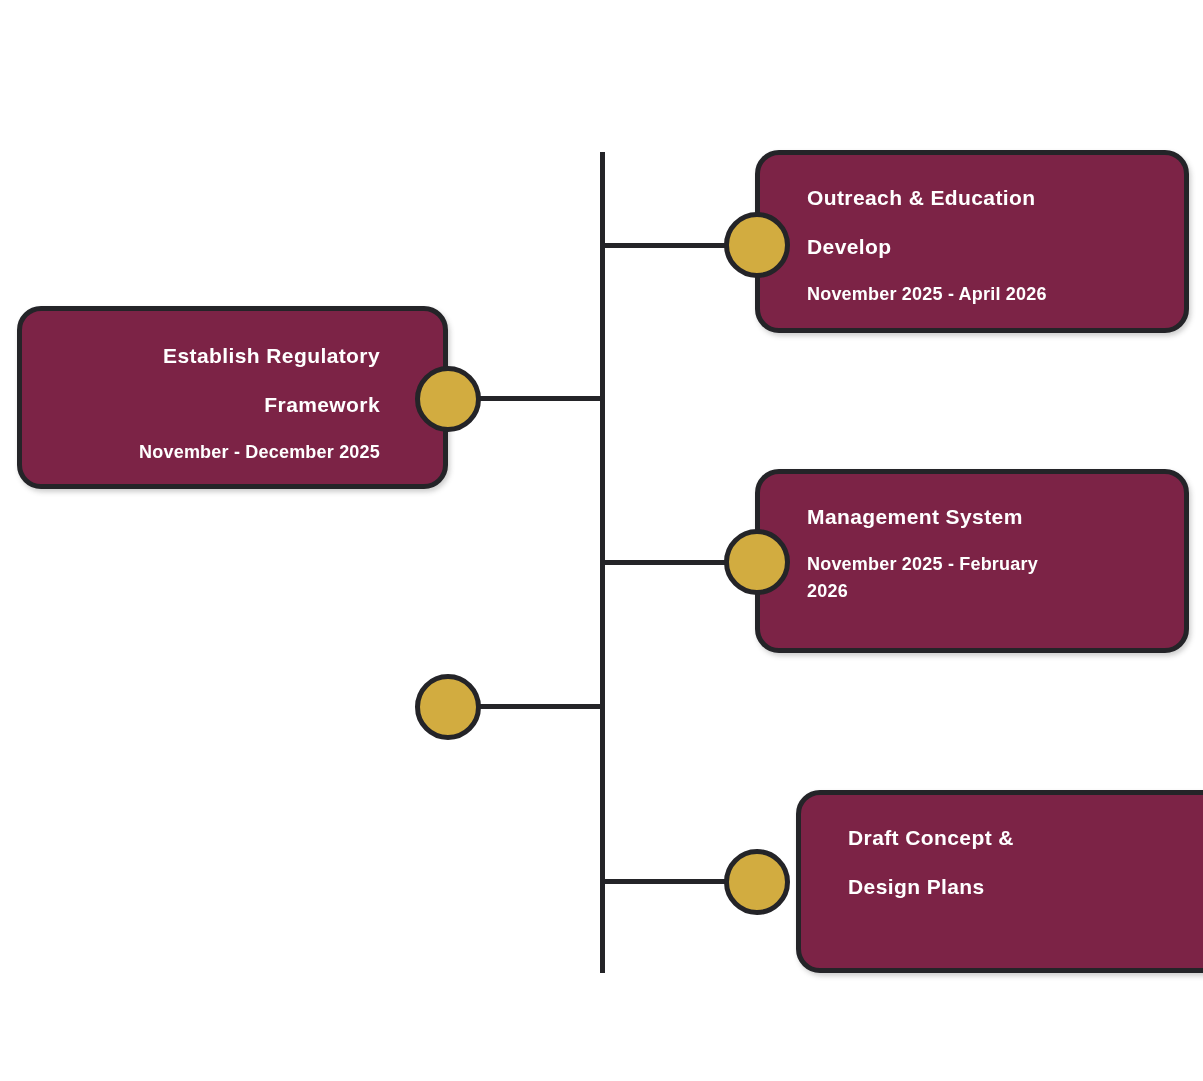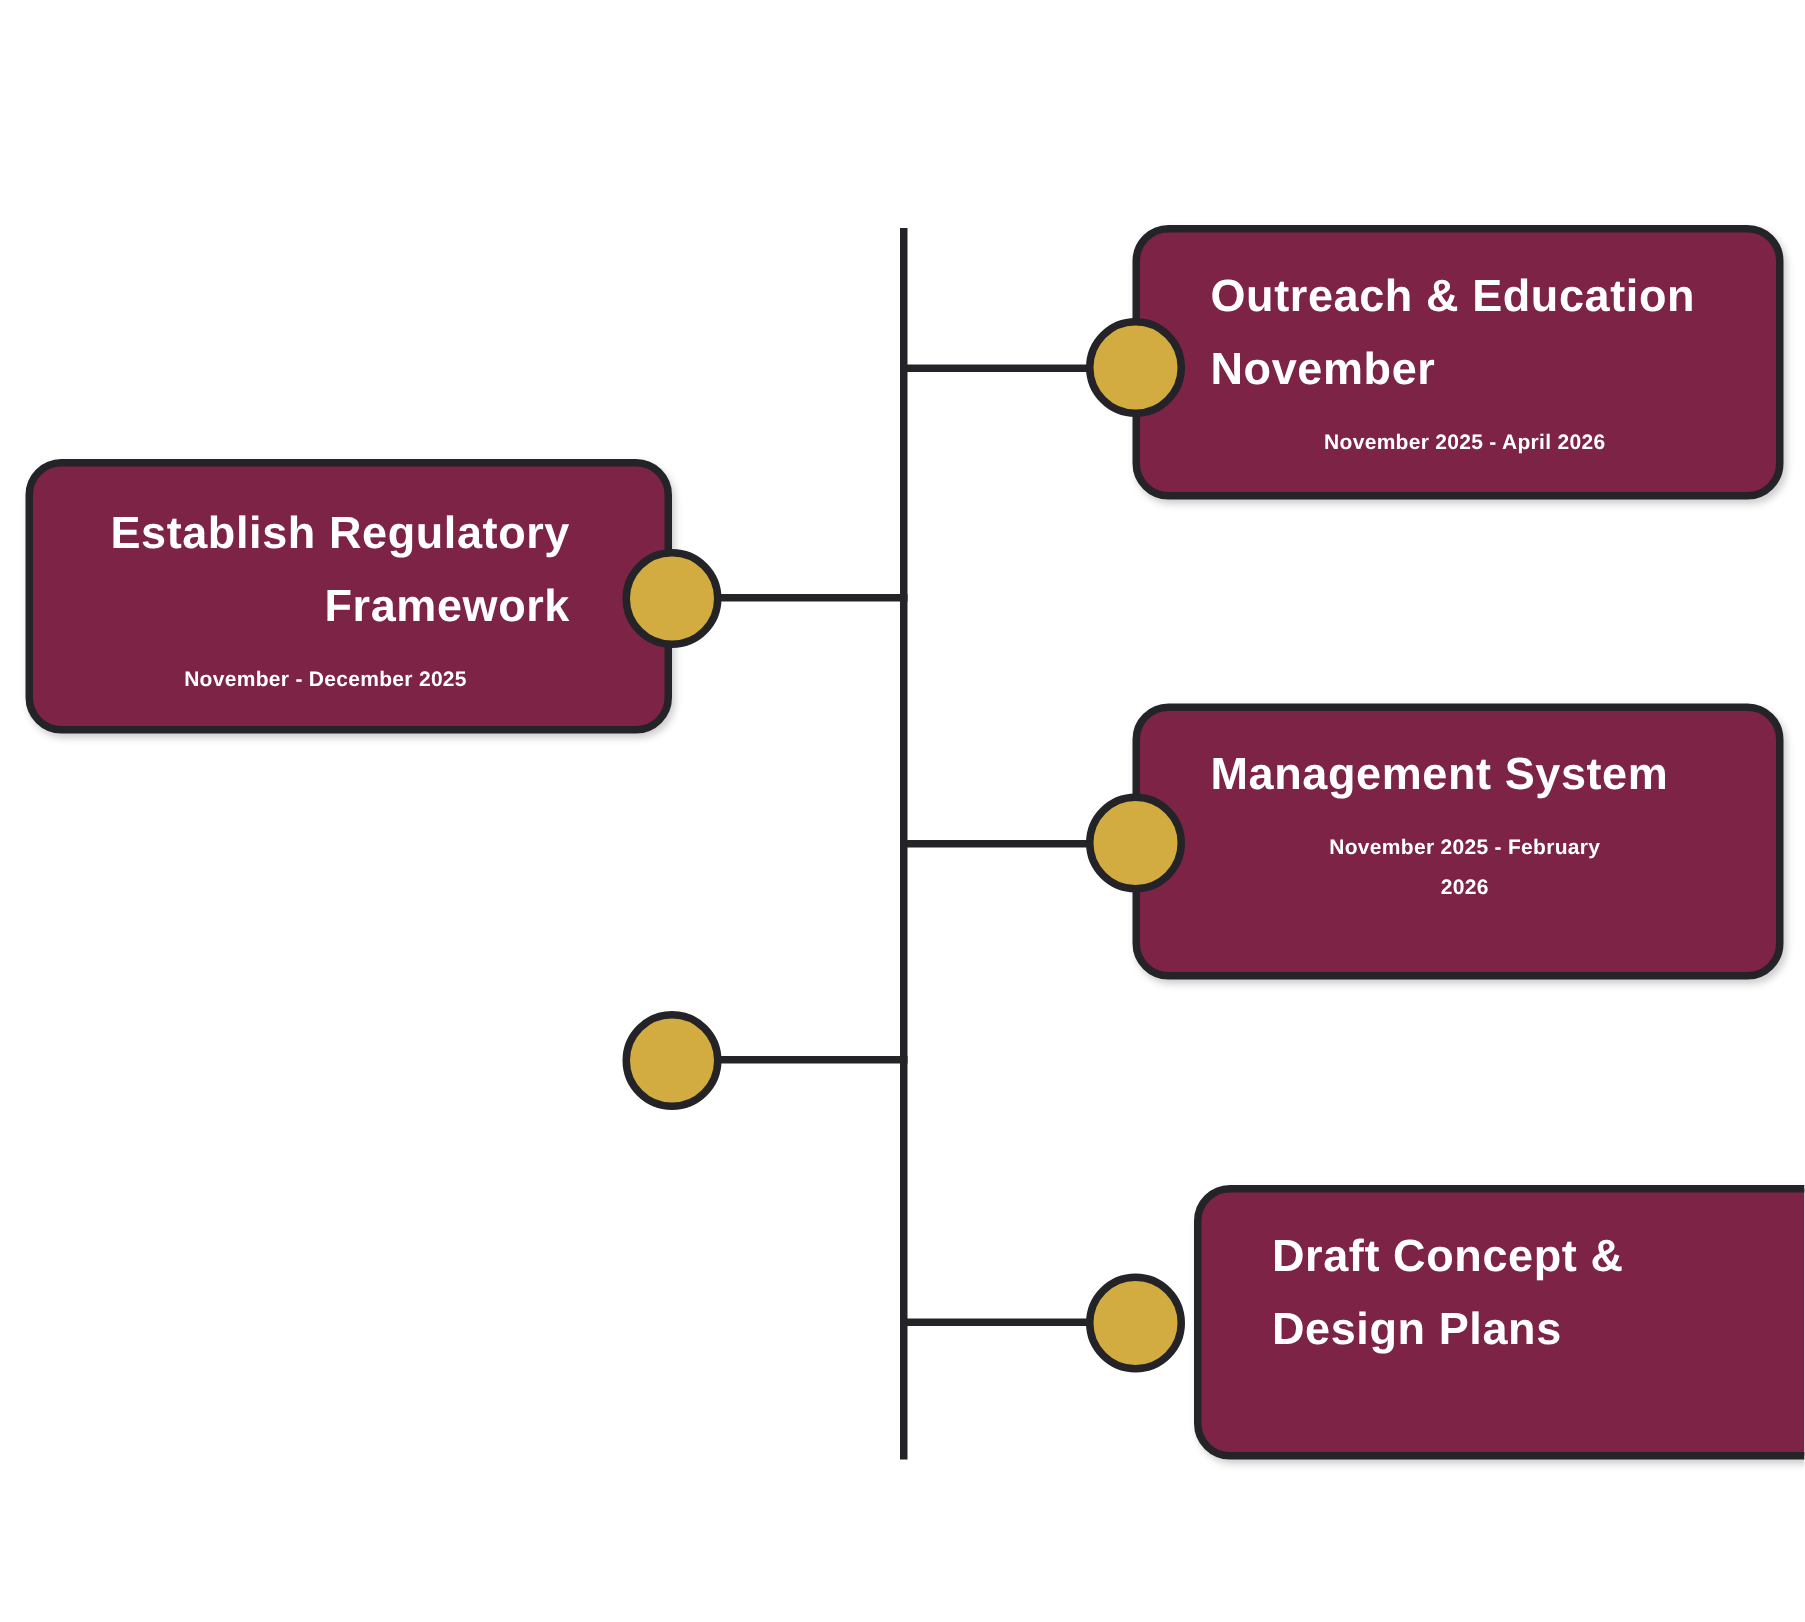--- a/index.html
+++ b/index.html
@@ -42,34 +42,33 @@
     box-shadow:2px 3px 5px rgba(60,60,60,0.25);
   }
   .card.right{padding:18px 38px 0 47px;text-align:left;}
   .card.left{padding:20px 63px 0 32px;text-align:right;}
   .m0{left:755px;top:150px;width:434px;height:183px;}
   .m1{left:17px; top:306px;width:431px;height:183px;}
   .m2{left:755px;top:469px;width:434px;height:184px;}
   .m3{left:19px; top:613px;width:431px;height:184px;}
   .m4{left:796px;top:790px;width:434px;height:183px;}
   .title-line{
-    font-size:30px;
+    font-size:21px;
     line-height:49px;
     letter-spacing:0.4px;
     white-space:nowrap;
   }
   .date{
     margin-top:10px;
   }
   .date-line{
-    font-size:14px;
+    font-size:18px;
     line-height:27px;
     letter-spacing:0.2px;
     white-space:nowrap;
-    text-align:center;
   }
   .node{
     position:absolute;
     width:66px;height:66px;
     border:5px solid var(--outline);
     border-radius:50%;
     background:var(--node-fill);
   }
   .n0{left:724px;top:212px;}
   .n1{left:415px;top:366px;}
@@ -85,21 +84,21 @@
   <div class="spine"></div>
 
   <div class="connector c0"></div>
   <div class="connector c1"></div>
   <div class="connector c2"></div>
   <div class="connector c3"></div>
   <div class="connector c4"></div>
 
   <div class="card right m0">
     <div class="title-line">Outreach &amp; Education</div>
-    <div class="title-line">November</div>
+    <div class="title-line">Develop</div>
     <div class="date">
       <div class="date-line">November 2025 - April 2026</div>
     </div>
   </div>
 
   <div class="card left m1">
     <div class="title-line">Establish Regulatory</div>
     <div class="title-line">Framework</div>
     <div class="date">
       <div class="date-line">November - December 2025</div>

